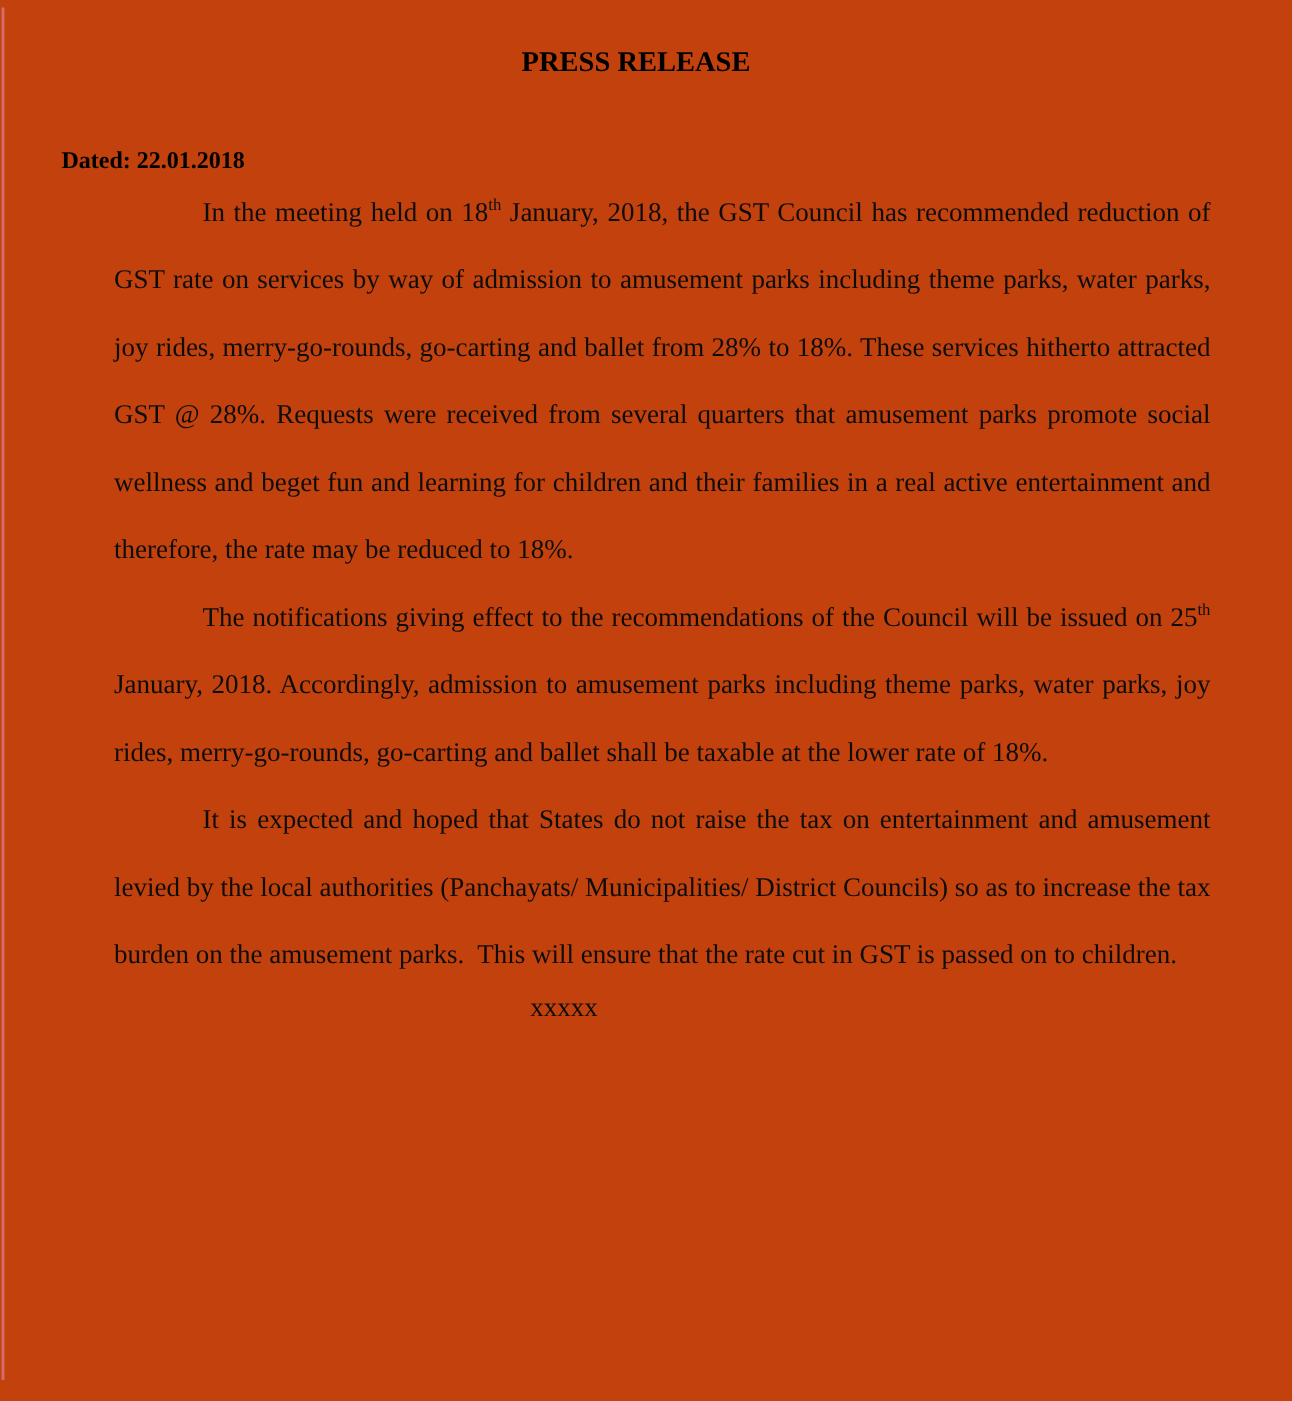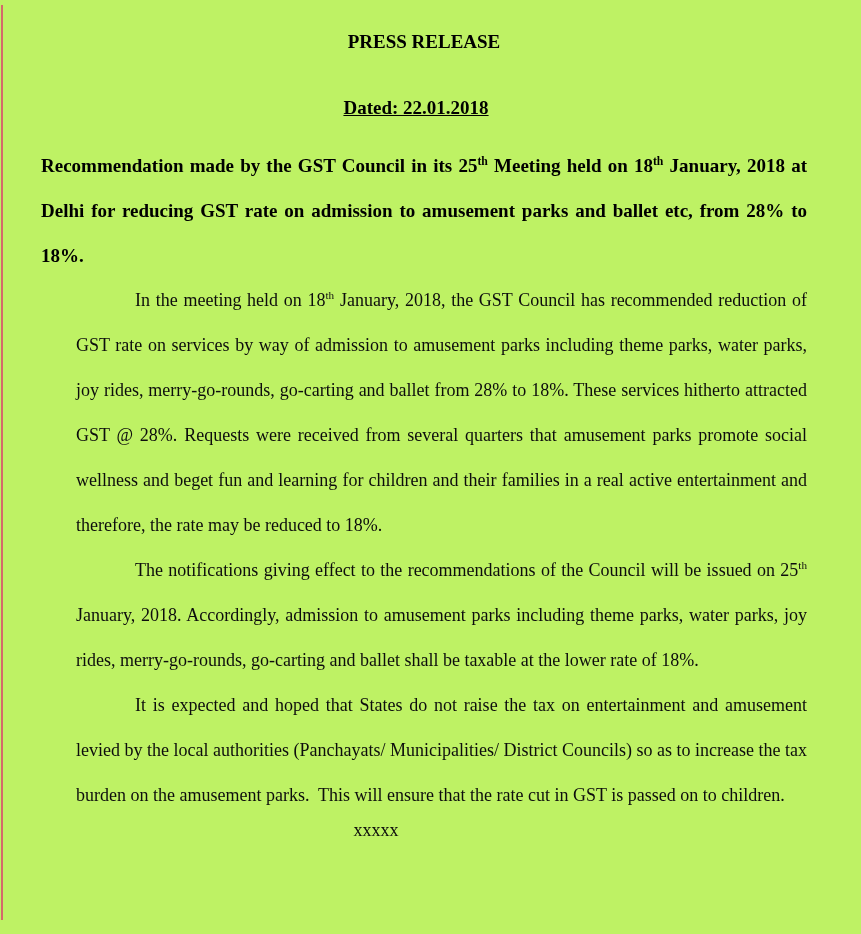--- a/index.html
+++ b/index.html
@@ -4,21 +4,21 @@
 <style>
   html, body {
     margin: 0;
     padding: 0;
     background: #ffffff;
   }
   .page {
     position: relative;
     width: 861px;
     height: 934px;
-    background: #bef264;
+    background: #c2410c;
     box-sizing: border-box;
     padding: 31px 54px 0 41px;
     font-family: "Liberation Serif", "DejaVu Serif", serif;
     color: #111111;
     overflow: hidden;
   }
   .accent-line {
     position: absolute;
     left: 1px;
     top: 5px;
@@ -29,26 +29,25 @@
   .title {
     margin: 0;
     text-align: center;
     font-size: 19px;
     line-height: 22px;
     font-weight: bold;
     color: #000000;
   }
   .dated {
     margin: 44px 16px 0 0;
-    text-align: center;
-    font-size: 19px;
+    text-align: left;
+    font-size: 16px;
     line-height: 22px;
     font-weight: bold;
     color: #000000;
-    text-decoration: underline;
   }
   .para {
     margin: 0;
     font-size: 18px;
     line-height: 45px;
     text-align: justify;
     color: #0d0d0d;
   }
   .para.heading {
     margin-top: 24px;
@@ -78,21 +77,20 @@
 </head>
 <body>
 
 <div class="page">
   <div class="accent-line"></div>
 
   <h1 class="title">PRESS RELEASE</h1>
 
   <div class="dated">Dated: 22.01.2018</div>
 
-  <p class="para heading">Recommendation made by the GST Council in its 25<sup>th</sup> Meeting held on 18<sup>th</sup> January, 2018 at Delhi for reducing GST rate on admission to amusement parks and ballet etc, from 28% to 18%.</p>
 
   <p class="para indent">In the meeting held on 18<sup>th</sup> January, 2018, the GST Council has recommended reduction of GST rate on services by way of admission to amusement parks including theme parks, water parks, joy rides, merry-go-rounds, go-carting and ballet from 28% to 18%. These services hitherto attracted GST @ 28%. Requests were received from several quarters that amusement parks promote social wellness and beget fun and learning for children and their families in a real active entertainment and therefore, the rate may be reduced to 18%.</p>
 
   <p class="para indent">The notifications giving effect to the recommendations of the Council will be issued on 25<sup>th</sup> January, 2018. Accordingly, admission to amusement parks including theme parks, water parks, joy rides, merry-go-rounds, go-carting and ballet shall be taxable at the lower rate of 18%.</p>
 
   <p class="para indent">It is expected and hoped that States do not raise the tax on entertainment and amusement levied by the local authorities (Panchayats/ Municipalities/ District Councils) so as to increase the tax burden on the amusement parks.&nbsp; This will ensure that the rate cut in GST is passed on to children.</p>
 
   <p class="footer-mark">xxxxx</p>
 </div>
 

